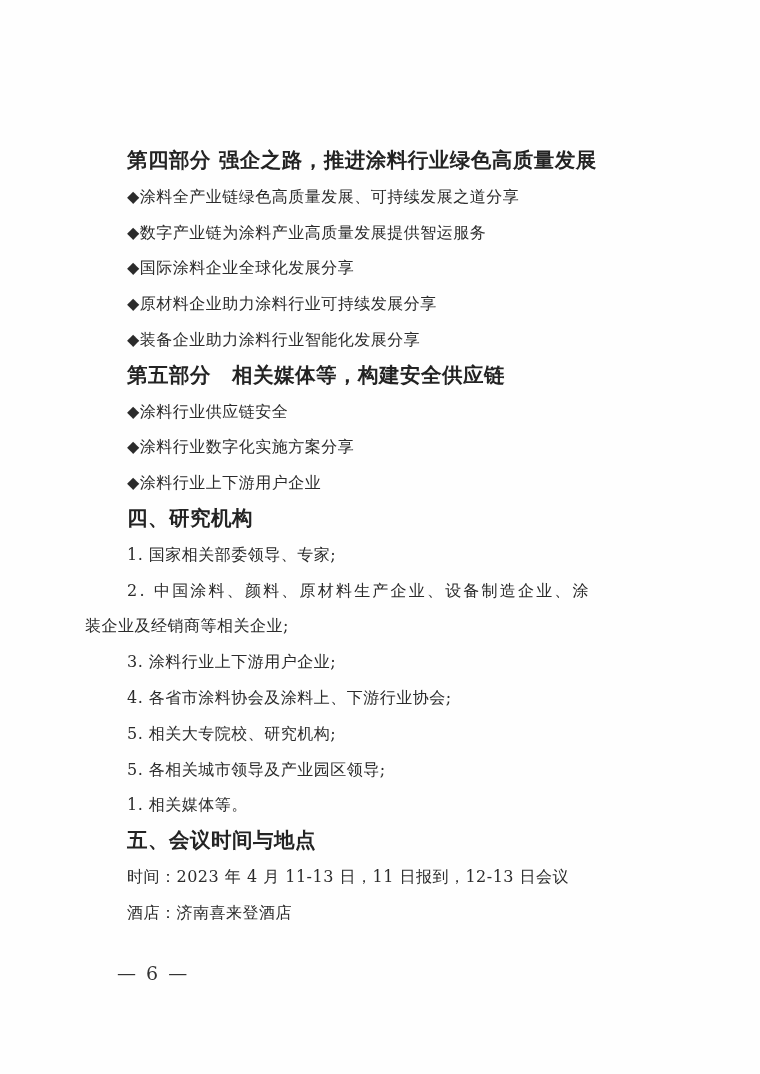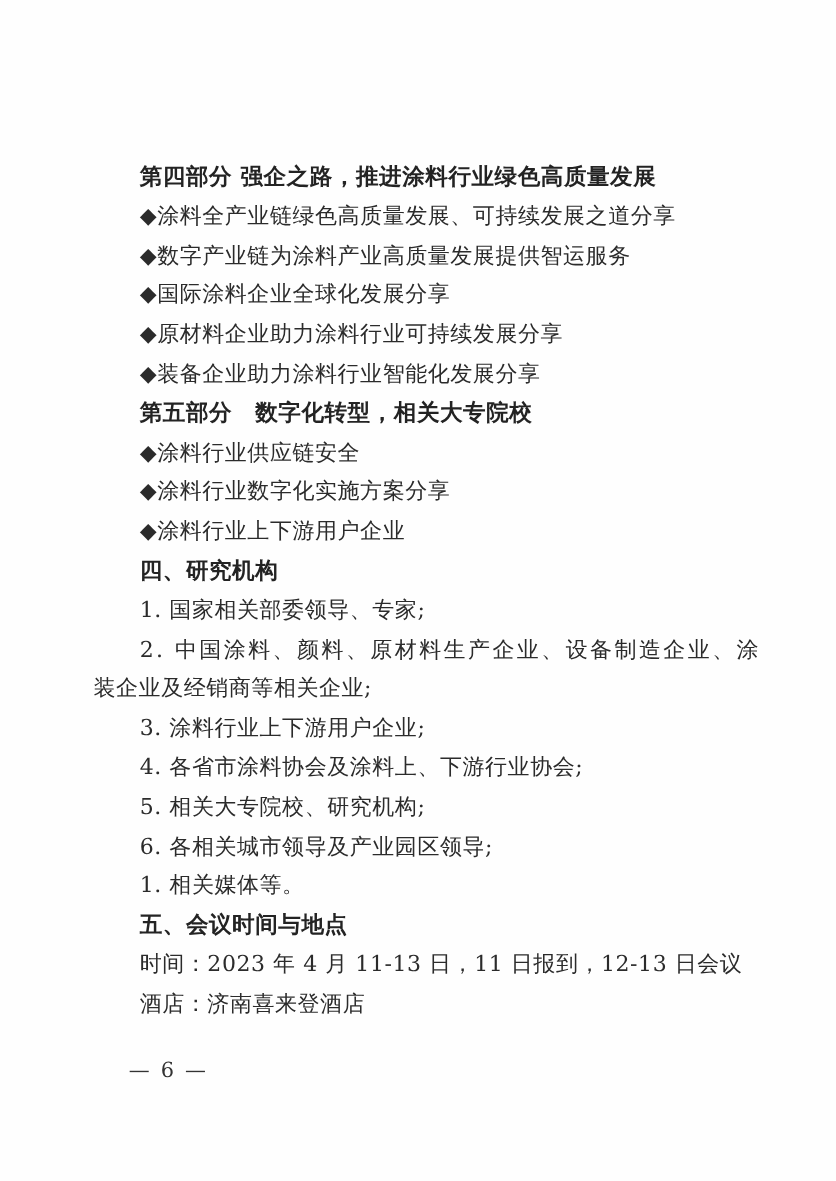--- a/index.html
+++ b/index.html
@@ -18,21 +18,21 @@
   }
   .content {
     position: absolute;
     left: 85px;
     top: 143px;
     width: 590px;
   }
   .line {
     height: 35.8px;
     line-height: 35.8px;
-    font-size: 20px;
+    font-size: 16px;
     letter-spacing: 0.5px;
     white-space: nowrap;
   }
   .indent {
     padding-left: 42px;
   }
   .heading {
     font-weight: 700;
     font-family: "DejaVu Sans", "Liberation Sans", sans-serif;
     font-size: 20.5px;
@@ -58,33 +58,33 @@
 <div class="page">
   <div class="content">
 
     <div class="line indent heading">第四部分 强企之路，推进涂料行业绿色高质量发展</div>
     <div class="line indent">◆涂料全产业链绿色高质量发展、可持续发展之道分享</div>
     <div class="line indent">◆数字产业链为涂料产业高质量发展提供智运服务</div>
     <div class="line indent">◆国际涂料企业全球化发展分享</div>
     <div class="line indent">◆原材料企业助力涂料行业可持续发展分享</div>
     <div class="line indent">◆装备企业助力涂料行业智能化发展分享</div>
 
-    <div class="line indent heading">第五部分　数字化转型，相关大专院校</div>
+    <div class="line indent heading">第五部分　相关媒体等，构建安全供应链</div>
     <div class="line indent">◆涂料行业供应链安全</div>
     <div class="line indent">◆涂料行业数字化实施方案分享</div>
     <div class="line indent">◆涂料行业上下游用户企业</div>
 
     <div class="line indent heading">四、研究机构</div>
     <div class="line indent">1. 国家相关部委领导、专家;</div>
     <div class="line indent spread">2. 中国涂料、颜料、原材料生产企业、设备制造企业、涂</div>
     <div class="line">装企业及经销商等相关企业;</div>
     <div class="line indent">3. 涂料行业上下游用户企业;</div>
     <div class="line indent">4. 各省市涂料协会及涂料上、下游行业协会;</div>
     <div class="line indent">5. 相关大专院校、研究机构;</div>
-    <div class="line indent">6. 各相关城市领导及产业园区领导;</div>
+    <div class="line indent">5. 各相关城市领导及产业园区领导;</div>
     <div class="line indent">1. 相关媒体等。</div>
 
     <div class="line indent heading">五、会议时间与地点</div>
     <div class="line indent">时间：2023 年 4 月 11-13 日，11 日报到，12-13 日会议</div>
     <div class="line indent">酒店：济南喜来登酒店</div>
 
   </div>
 
   <div class="footer">— 6 —</div>
 </div>

